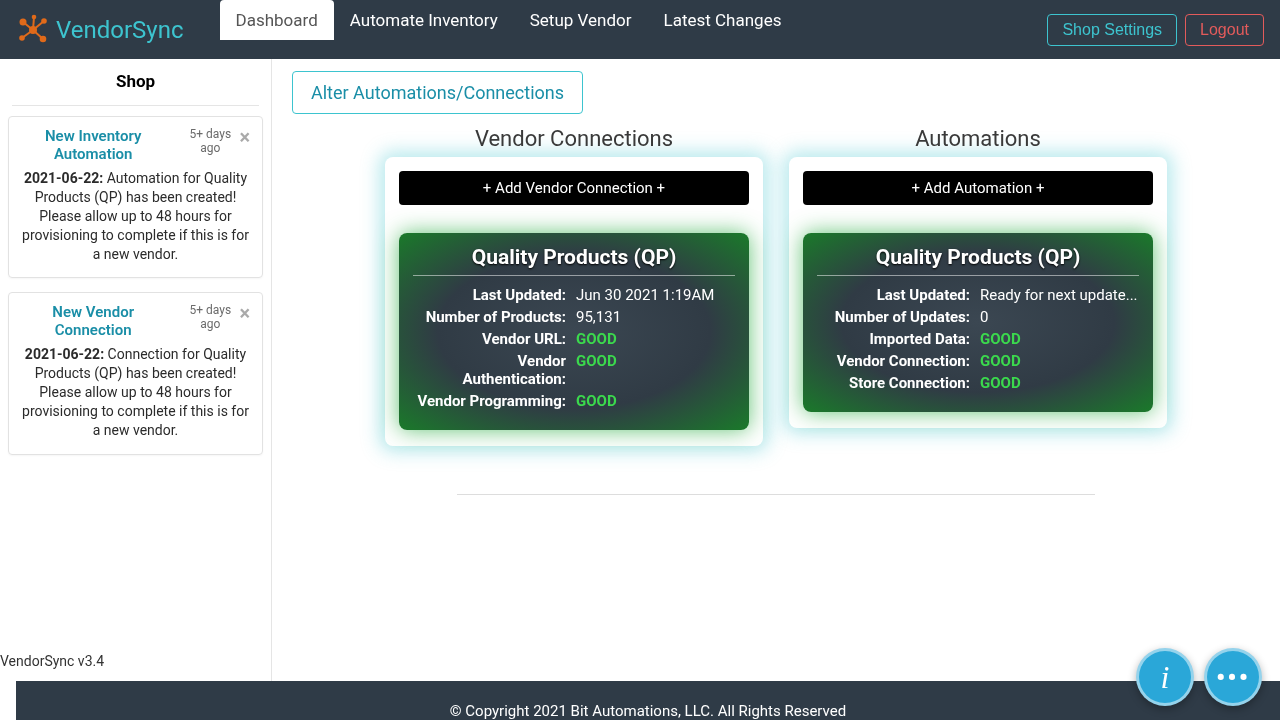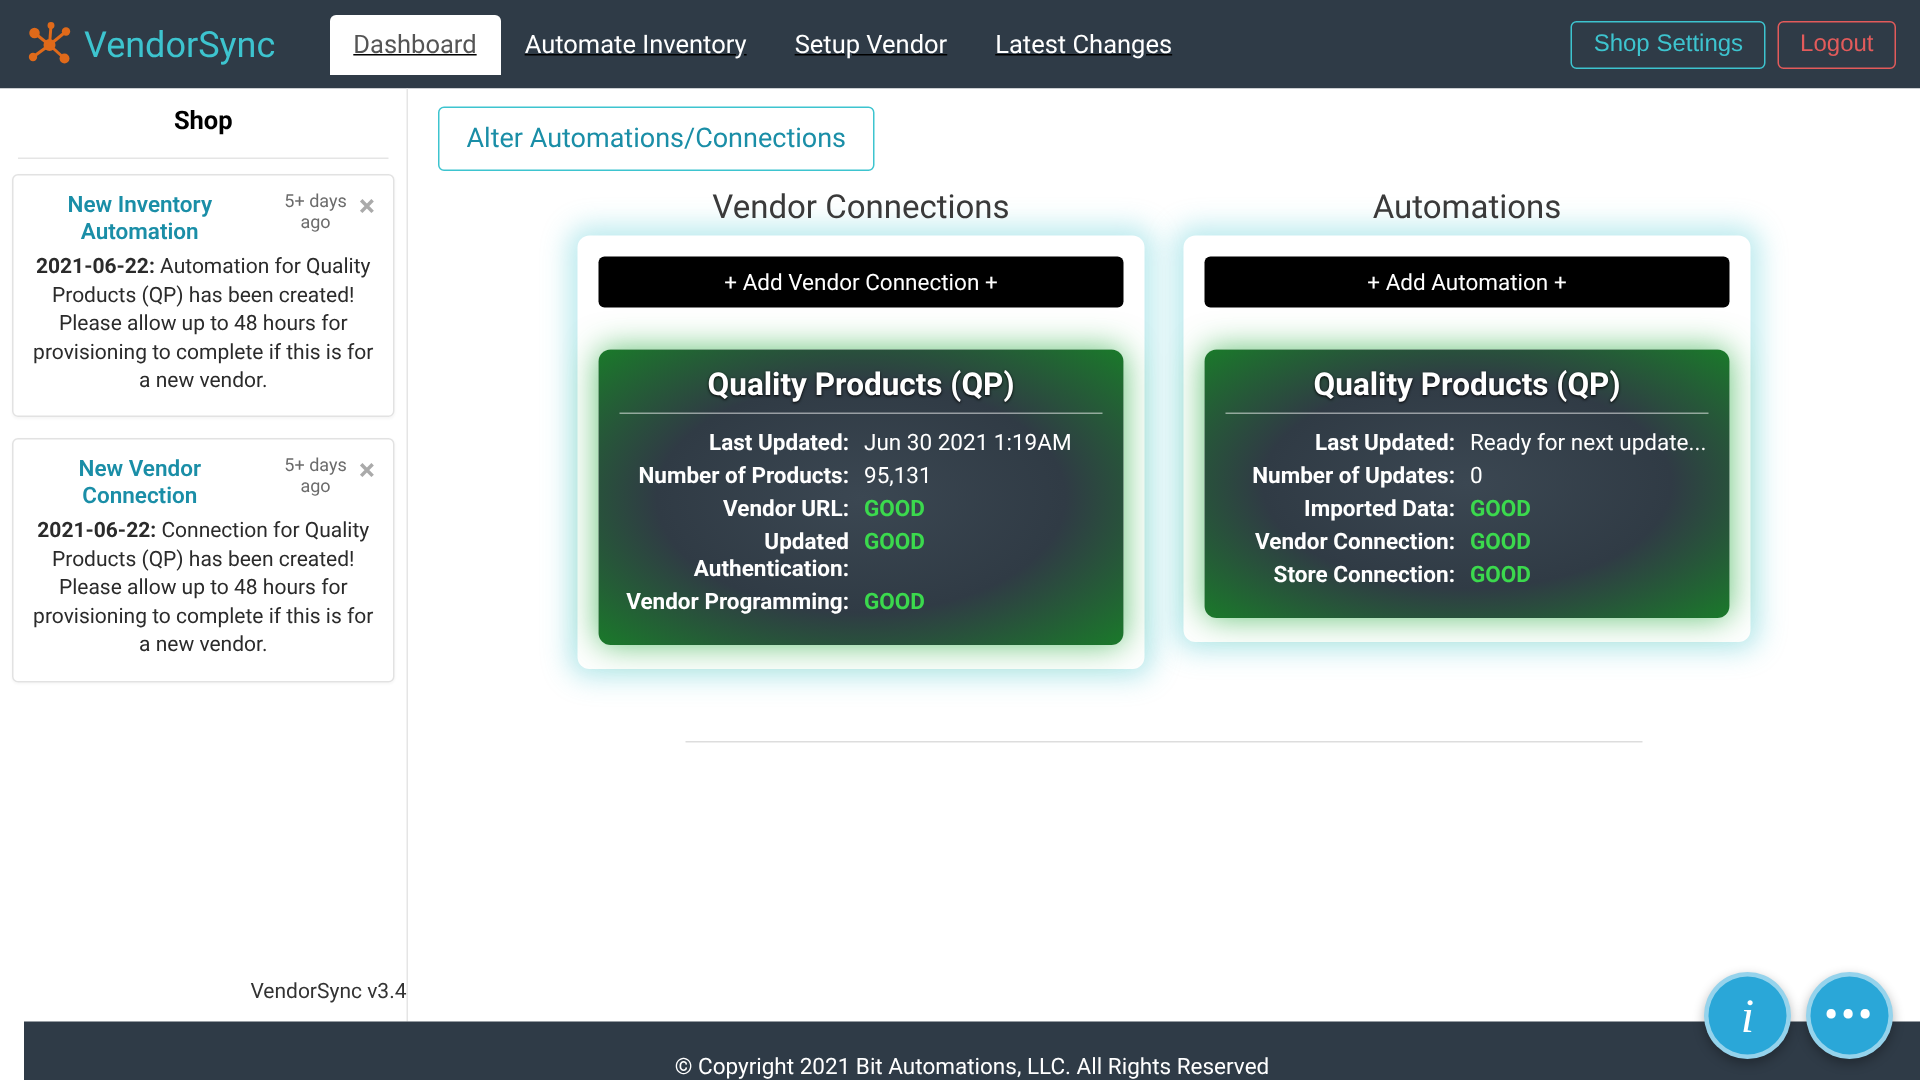--- a/index.html
+++ b/index.html
@@ -21,21 +21,21 @@
   }
   .brand {
     display: flex;
     align-items: center;
     color: #3dc4cf;
     font-size: 24px;
     font-weight: 400;
     margin-right: 36px;
   }
   .brand svg { margin-right: 6px; }
-  .nav-links { display: flex; align-items: center; height: 100%; text-decoration: underline; }
+  .nav-links { display: flex; align-items: flex-start; height: 100%; }
   .nav-link {
     color: #fff;
     font-size: 17px;
     padding: 10px 16px 10px;
     cursor: pointer;
   }
   .nav-link.active {
     background: #fff;
     color: #555;
     border-radius: 4px 4px 0 0;
@@ -113,21 +113,21 @@
     margin-left: 4px;
   }
   .note-body {
     font-size: 14px;
     text-align: center;
     color: #2b2b2b;
     line-height: 1.35;
   }
   .note-body b { font-weight: 700; }
   .sidebar-version {
-    text-align: right;
+    text-align: left;
     font-size: 14px;
     color: #333;
     padding: 12px 0;
   }
   
   .main {
     flex: 1;
     padding: 12px 20px;
     position: relative;
     overflow: hidden;
@@ -329,21 +329,21 @@
               </div>
             <div class="kv">
                 <div class="k">Number of Products:</div>
                 <div class="v">95,131</div>
               </div>
             <div class="kv">
                 <div class="k">Vendor URL:</div>
                 <div class="v good">GOOD</div>
               </div>
             <div class="kv">
-                <div class="k">Updated Authentication:</div>
+                <div class="k">Vendor Authentication:</div>
                 <div class="v good">GOOD</div>
               </div>
             <div class="kv">
                 <div class="k">Vendor Programming:</div>
                 <div class="v good">GOOD</div>
               </div>
           </div>
         </div>
       </div>
 

